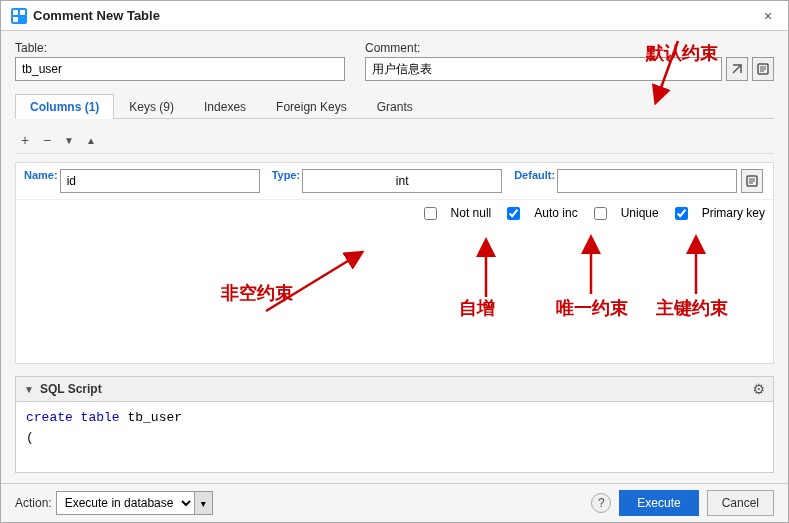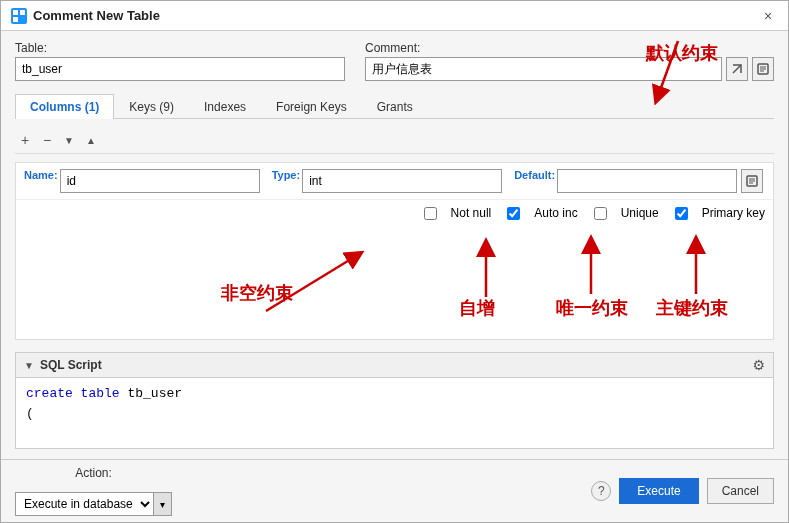--- a/index.html
+++ b/index.html
@@ -207,21 +207,21 @@
       display: flex;
       flex-direction: row;
       gap: 2px;
     }
     .col-field-group label {
       font-size: 11px;
       color: #1a6cd4;
       font-weight: 600;
     }
     .col-name-input { width: 200px; }
-    .col-type-input { width: 200px; }
+    .col-type-input { width: 200px; text-align: center; }
     .col-default-wrap {
       display: flex;
       gap: 4px;
       align-items: flex-end;
     }
     .col-default-input { width: 180px; }
     .col-field-group input[type="text"] {
       border: 1px solid #999;
       padding: 3px 6px;
       font-size: 12px;
@@ -297,22 +297,21 @@
       display: flex;
       align-items: center;
       justify-content: space-between;
       padding: 6px 14px;
       border-top: 1px solid #ccc;
       background: #f5f5f5;
     }
     .action-row {
       display: flex;
       align-items: center;
-      gap: 12px;
-      flex-direction: column;
+      gap: 4px;
     }
     .action-label {
       font-size: 12px;
       color: #333;
     }
     .action-select-wrap {
       display: flex;
       align-items: center;
       border: 1px solid #999;
       background: #fff;

